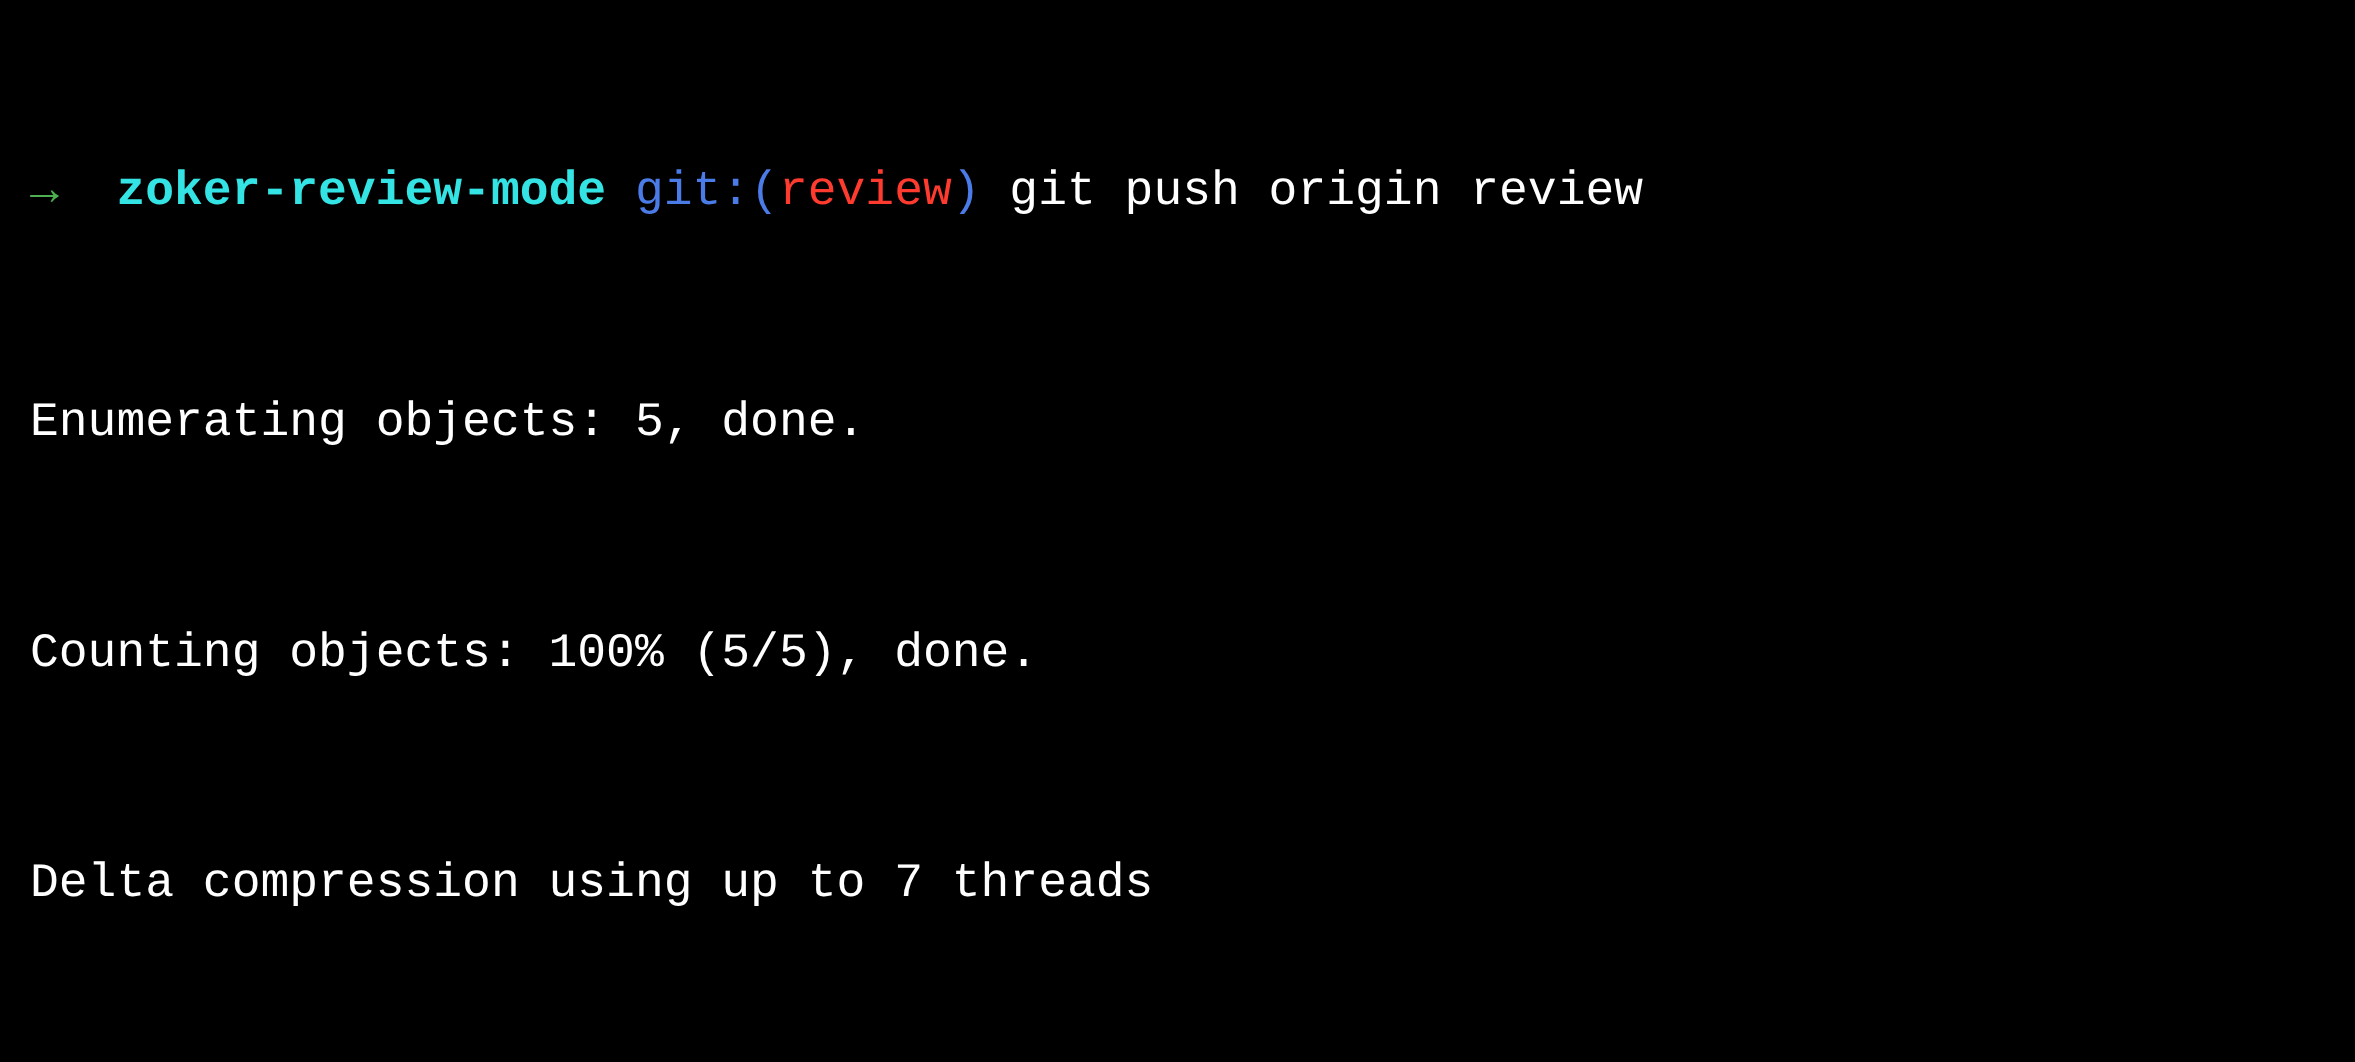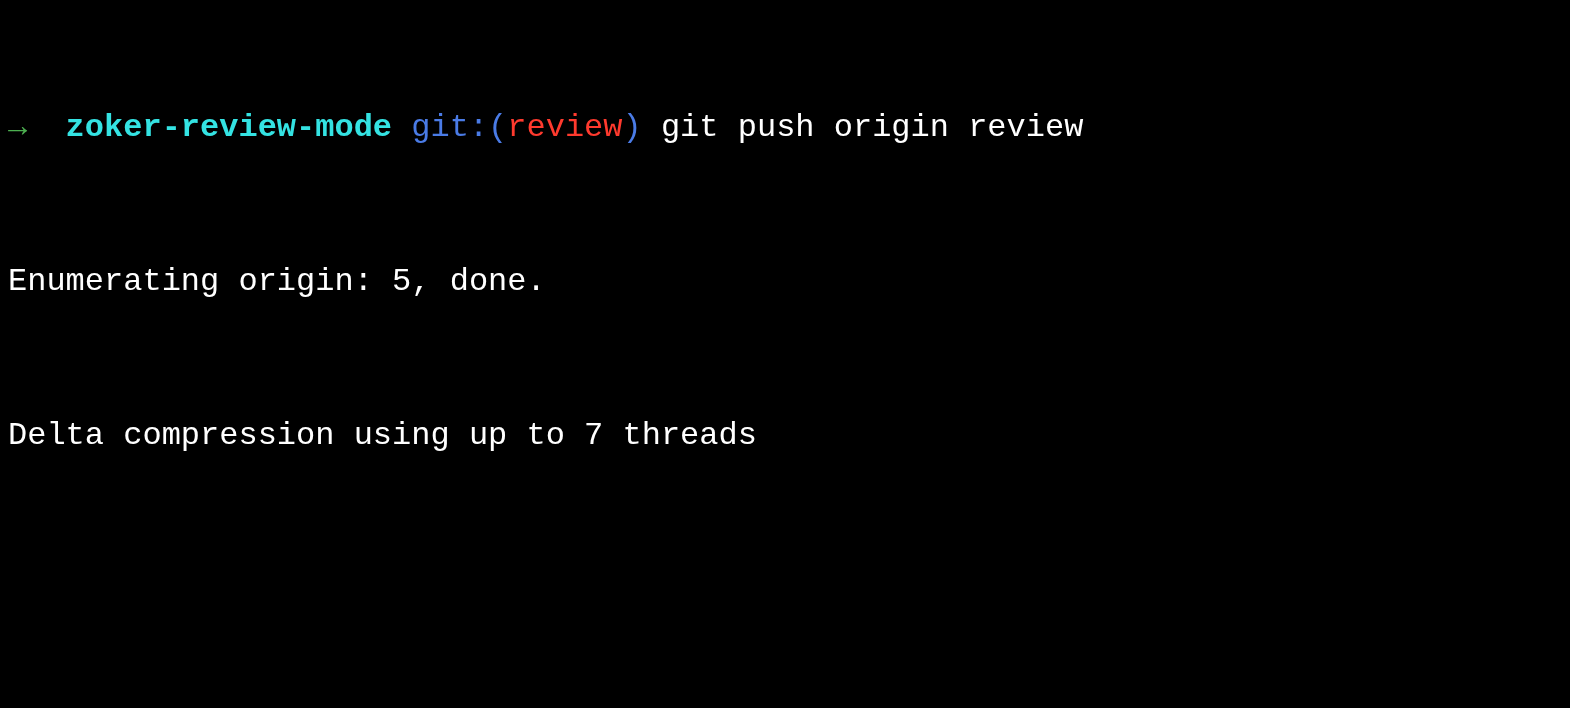--- a/index.html
+++ b/index.html
@@ -11,33 +11,34 @@
     font-size: 32px;
     line-height: 1.6;
     width: 1570px;
     min-height: 708px;
     overflow: hidden;
   }
   .terminal {
     padding: 0 8px 0 8px;
     white-space: pre;
   }
-  .line { white-space: pre; }
+  .line { white-space: pre; margin-left: 12px; }
   .arrow { color: #4caf50; font-weight: bold; }
   .cyan { color: #34e3e3; font-weight: bold; }
   .blue { color: #4a7be6; }
   .red { color: #ff3a2e; }
   .white { color: #ffffff; }
 </style>
 </head>
 <body>
 
 <div class="terminal">
   <div class="line"><span class="arrow">→</span><span> </span><span>&nbsp;</span><span class="cyan">zoker-review-mode</span><span> </span><span class="blue">git:(</span><span class="red">review</span><span class="blue">)</span><span> </span><span class="white">git push origin review</span></div>
-  <div class="line white">Enumerating origin: 5, done.</div>
+  <div class="line white">Enumerating objects: 5, done.</div>
+  <div class="line white">Counting objects: 100% (5/5), done.</div>
   <div class="line white">Delta compression using up to 7 threads</div>
   
   
   
   
 
   
 
   
 </div>

